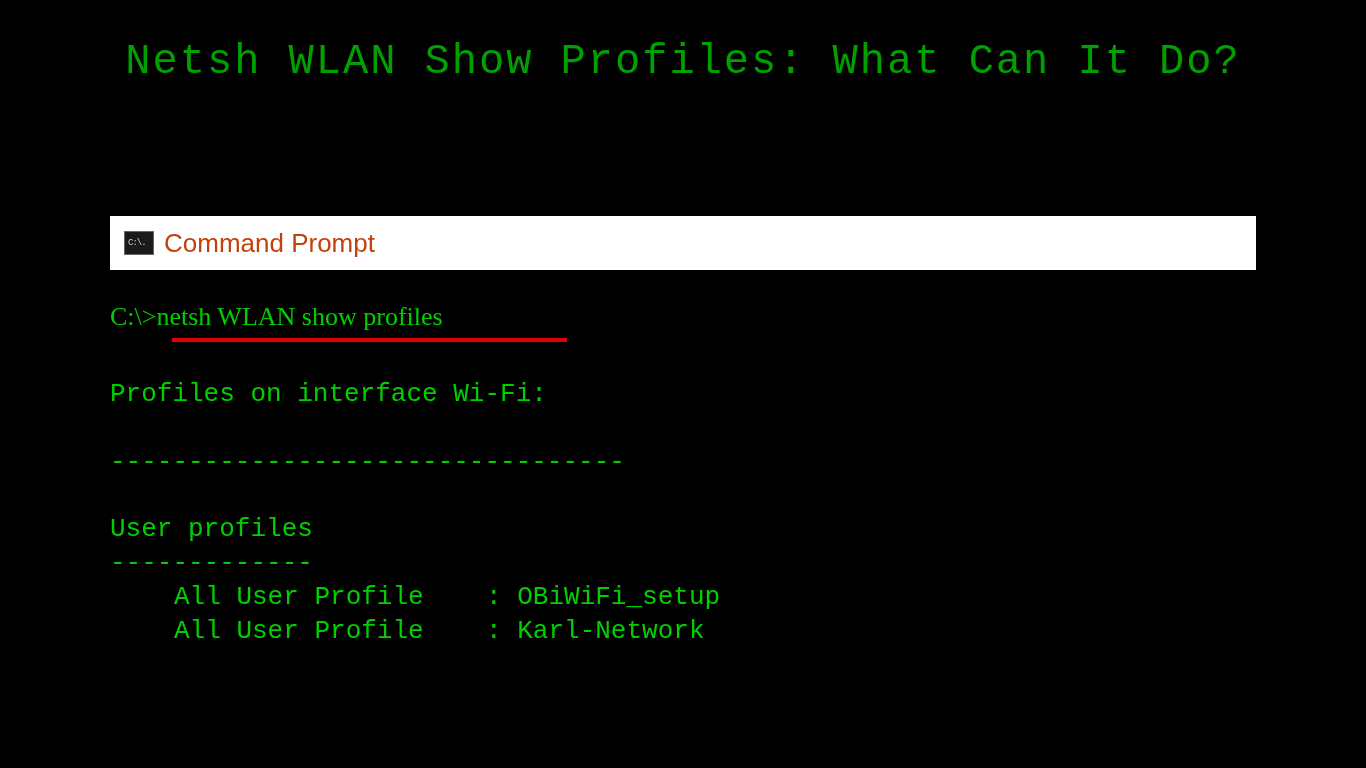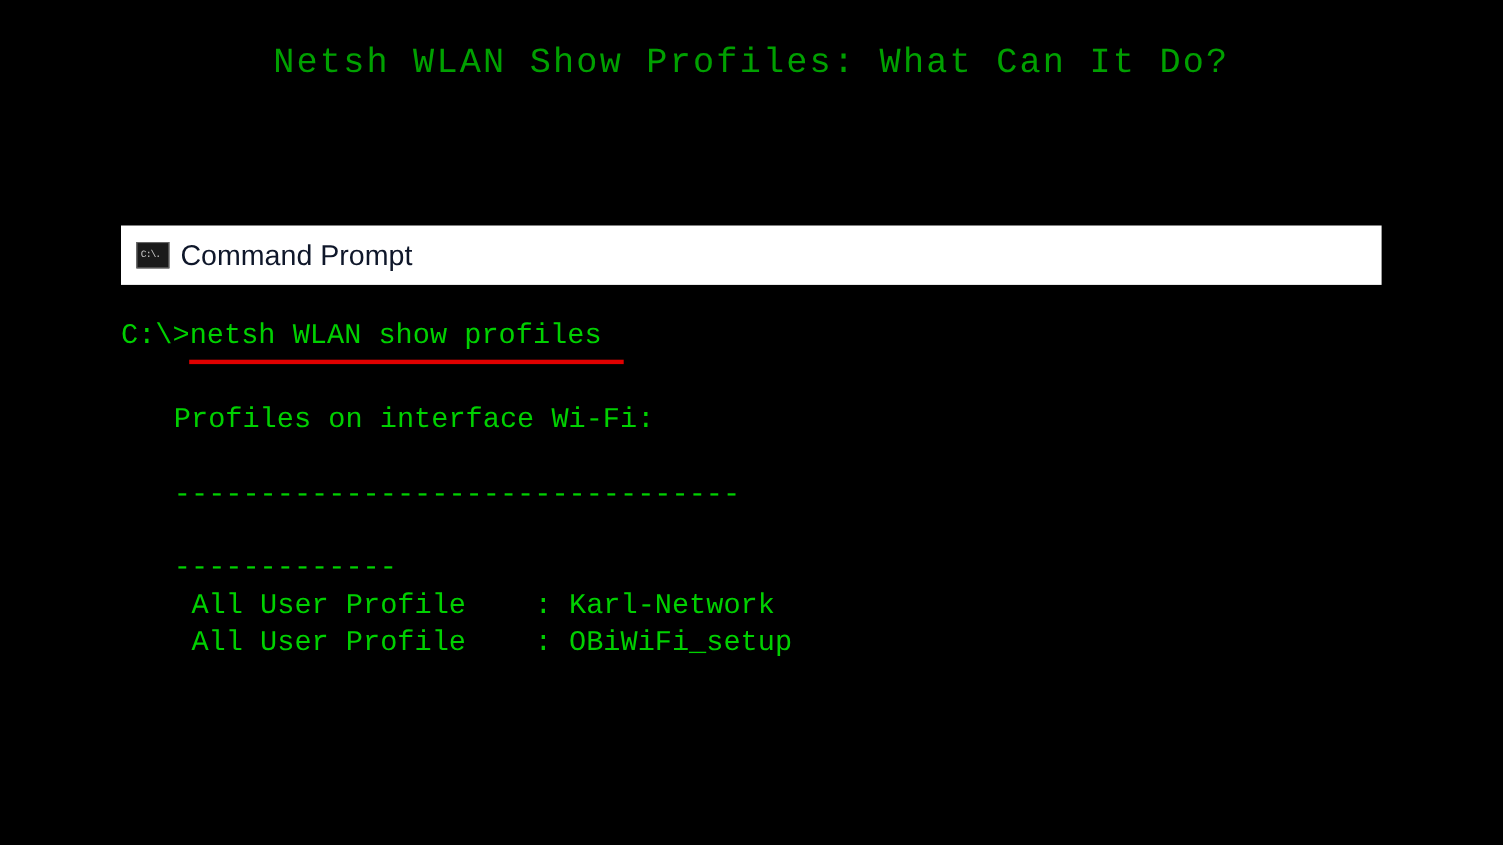--- a/index.html
+++ b/index.html
@@ -9,21 +9,21 @@
     }
     body {
       background: #000;
       width: 1366px;
       height: 768px;
       font-family: 'Courier New', monospace;
       overflow: hidden;
     }
     .page-title {
       color: #00a000;
-      font-size: 32px;
+      font-size: 42px;
       font-weight: normal;
       text-align: center;
       padding-top: 38px;
       letter-spacing: 2px;
       font-family: 'Courier New', monospace;
     }
     .window-container {
       margin: 0 110px;
       margin-top: 130px;
     }
@@ -45,35 +45,36 @@
       padding-left: 3px;
       margin-right: 10px;
     }
     .cmd-icon-text {
       color: #ccc;
       font-size: 9px;
       font-family: 'Courier New', monospace;
       letter-spacing: -1px;
     }
     .title-bar-text {
-      color: #0f172a;
+      color: #c2410c;
       font-size: 26px;
       font-family: 'Segoe UI', Arial, sans-serif;
       font-weight: 400;
     }
     .terminal-body {
       padding: 30px 0 0 0;
       font-family: 'Consolas', 'Courier New', monospace;
       font-size: 26px;
       line-height: 1.3;
       color: #00d000;
     }
     .prompt-line {
       position: relative;
       display: inline-block;
+      font-family: Liberation Serif, serif;
     }
     .prompt-prefix {
       color: #00d000;
     }
     .prompt-command {
       color: #00d000;
     }
     .underline {
       position: absolute;
       height: 4px;
@@ -81,21 +82,20 @@
       bottom: -8px;
       left: 62px;
       width: 395px;
     }
     .output-block {
       margin-top: 42px;
     }
     .output-line {
       color: #00d000;
       white-space: pre;
-      margin-left: 48px;
     }
     .section-spacer {
       height: 34px;
     }
     .indent-1 {
       padding-left: 64px;
     }
     .profile-row {
       padding-left: 64px;
       white-space: pre;
@@ -118,20 +118,21 @@
     <div class="prompt-line">
       <span class="prompt-prefix">C:\&gt;</span><span class="prompt-command">netsh WLAN show profiles</span>
       <div class="underline"></div>
     </div>
 
     <div class="output-block">
       <div class="output-line">Profiles on interface Wi-Fi:</div>
       <div class="section-spacer"></div>
       <div class="output-line">---------------------------------</div>
       <div class="section-spacer"></div>
+      <div class="output-line">User profiles</div>
       <div class="output-line">-------------</div>
       <div id="profiles-container">
+          <div class="profile-row">All User Profile    : OBiWiFi_setup</div>
           <div class="profile-row">All User Profile    : Karl-Network</div>
-          <div class="profile-row">All User Profile    : OBiWiFi_setup</div>
         </div>
     </div>
   </div>
 </div>
 
 </body></html>

